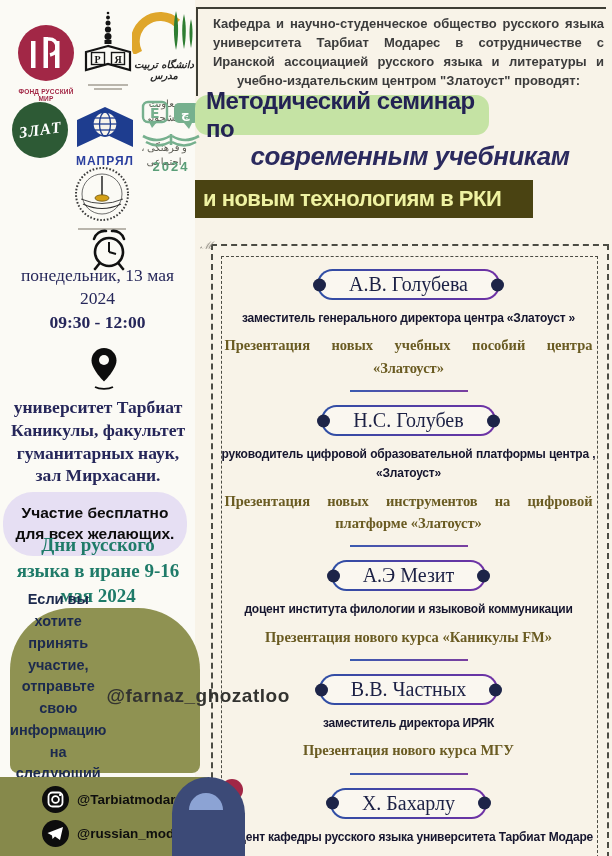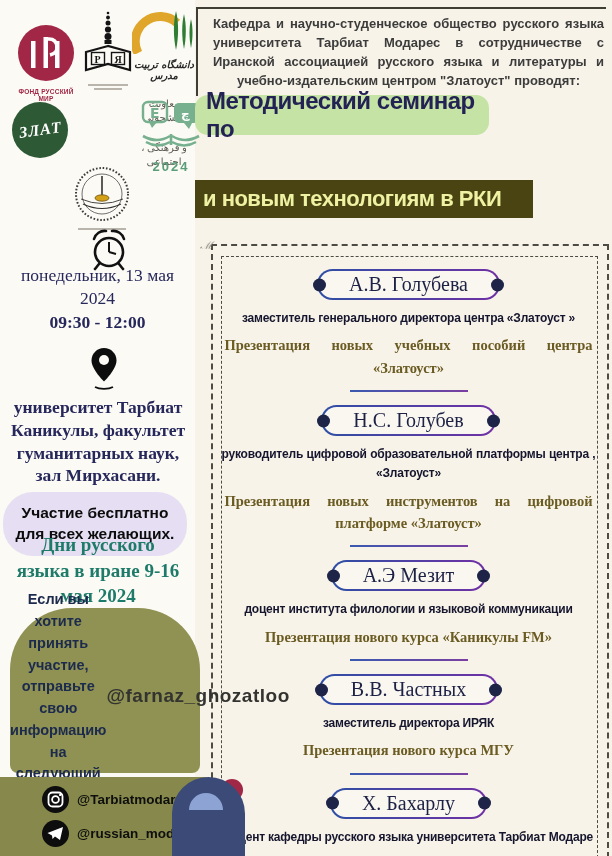--- a/index.html
+++ b/index.html
@@ -161,20 +161,34 @@
     </svg>
     <div class="tm-callig">دانشگاه تربیت مدرس</div>
     <div class="tm-sub">معاونت دانشجویی</div>
     <div class="tm-sub">و فرهنگی ، اجتماعی</div>
   </div>
 
   <div class="zl-logo">
     <span class="zl-text">ЗЛАТ</span>
   </div>
 
+  <div class="map-logo">
+    <svg width="58" height="42" viewBox="0 0 58 42">
+      <path d="M29 1 L57 14 V41 L29 28 L1 41 V14 Z" fill="#1e3d8f"></path>
+      <circle cx="29" cy="18" r="12" fill="#f8f4ea"></circle>
+      <g stroke="#1e3d8f" fill="none" stroke-width="1.3">
+        <circle cx="29" cy="18" r="12"></circle>
+        <ellipse cx="29" cy="18" rx="5.5" ry="12"></ellipse>
+        <line x1="17" y1="18" x2="41" y2="18"></line>
+        <line x1="19" y1="12" x2="39" y2="12"></line>
+        <line x1="19" y1="24" x2="39" y2="24"></line>
+      </g>
+    </svg>
+    <div class="logo-label map-label">МАПРЯЛ</div>
+  </div>
 
   <div class="ech-logo">
     <svg width="62" height="54" viewBox="0 0 62 54">
       <rect x="3" y="2" width="24" height="20" rx="5" fill="none" stroke="#76b08e" stroke-width="2.4"></rect>
       <path d="M9 22 l3 6 l5 -6 z" fill="#76b08e"></path>
       <rect x="34" y="3" width="25" height="20" rx="5" fill="#76b08e"></rect>
       <path d="M52 23 l-3 6 l-5 -6 z" fill="#76b08e"></path>
       <text x="10" y="18" font-size="14" font-weight="bold" fill="#76b08e" font-family="DejaVu Sans, sans-serif">Ё</text>
       <text x="41" y="18" font-size="12" font-weight="bold" fill="#ffffff" font-family="DejaVu Sans, sans-serif">چ</text>
       <g stroke="#76b08e" fill="none" stroke-width="2.6">
@@ -255,20 +269,21 @@
   <div class="crimson-dot"></div>
   <div class="blob">
     <div class="blob-hood"></div>
   </div>
 
   <div class="intro">Кафедра и научно-студенческое общество русского языка университета Тарбиат Модарес в сотрудничестве с Иранской ассоциацией русского языка и литературы и учебно-издательским центром "Златоуст" проводят:</div>
 
   <div class="band-green">
     <span>Методический семинар по</span>
   </div>
+  <div class="title-italic">современным учебникам</div>
   <div class="band-olive">
     <span>и новым технологиям в РКИ</span>
   </div>
 
   <div class="dash-outer"></div>
   <div class="dash-inner"></div>
   <div class="corner-mark">ℳ</div>
 
   <div class="speakers">
   <div class="speaker">

